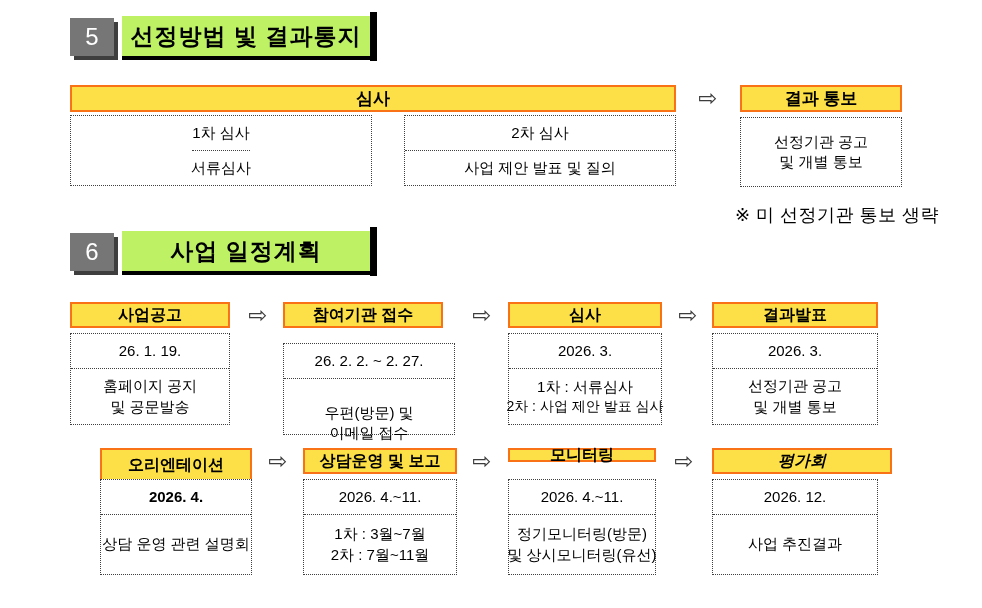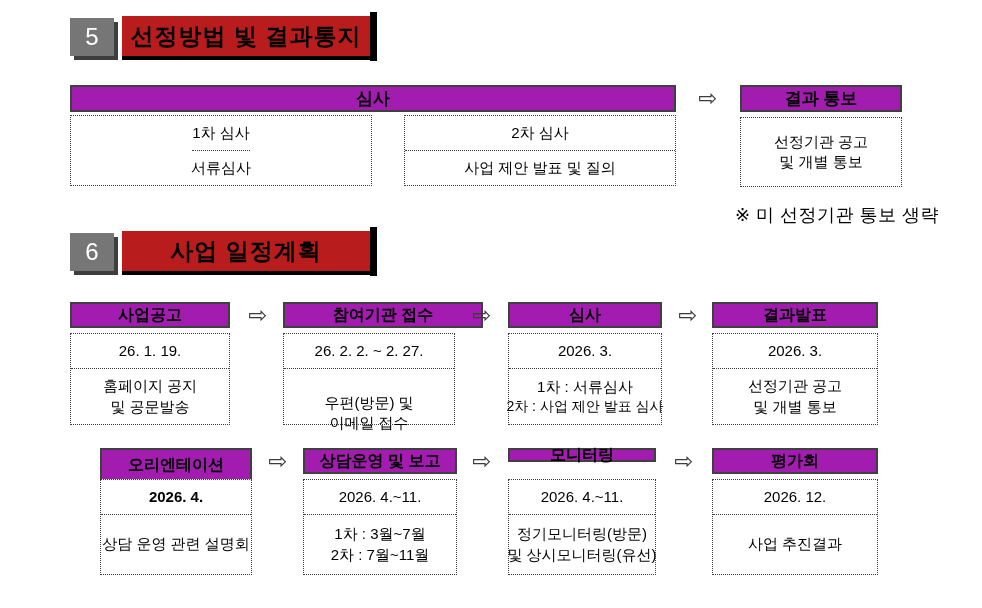--- a/index.html
+++ b/index.html
@@ -8,28 +8,28 @@
     font-family:"Liberation Sans","DejaVu Sans",sans-serif;color:#000;
   }
   
   .numbox{
     position:absolute;width:44px;height:38px;background:#767676;color:#fff;
     display:flex;align-items:center;justify-content:center;
     font-size:24px;box-shadow:4px 4px 0 #3e3e3e;
   }
   
   .sec-title{
-    position:absolute;background:#b91c1c;border-bottom:4px solid #000;
+    position:absolute;background:#bef264;border-bottom:4px solid #000;
     display:flex;align-items:center;justify-content:center;
     font-weight:bold;font-size:23px;letter-spacing:1px;
   }
   .sec-bar{position:absolute;width:7px;background:#000;}
   
   .hdr{
-    position:absolute;background:#a21caf;border:2px solid #404040;box-sizing:border-box;
+    position:absolute;background:#fde047;border:2px solid #f97316;box-sizing:border-box;
     display:flex;align-items:center;justify-content:center;
     font-weight:bold;font-size:16px;white-space:nowrap;
   }
   .hdr.big{font-size:17px;}
   
   .dotbox{
     position:absolute;border:1px dotted #404040;box-sizing:border-box;background:#fff;
     display:flex;flex-direction:column;
   }
   .dotrow{
@@ -91,22 +91,22 @@
   <div class="dotbox" style="left:70px;top:333px;width:160px;height:92px;">
     <div class="dotrow divided" style="flex:0 0 34px;">26. 1. 19.</div>
     <div class="dotrow">
       <span>홈페이지 공지</span>
       <span>및 공문발송</span>
     </div>
   </div>
 
   <div class="arrow" style="left:238px;top:302px;width:40px;">⇨</div>
 
-  <div class="hdr" style="left:283px;top:302px;width:200px;height:26px;">참여기관 접수</div>
-  <div class="dotbox" style="left:283px;top:333px;width:172px;height:92px;gap:24px;">
+  <div class="hdr" style="left:283px;top:302px;width:160px;height:26px;">참여기관 접수</div>
+  <div class="dotbox" style="left:283px;top:343px;width:172px;height:92px;gap:24px;">
     <div class="dotrow divided" style="flex:0 0 34px;">26. 2. 2. ~ 2. 27.</div>
     <div class="dotrow">
       <span>우편(방문) 및</span>
       <span>이메일 접수</span>
     </div>
   </div>
 
   <div class="arrow" style="left:462px;top:302px;width:40px;">⇨</div>
 
   <div class="hdr" style="left:508px;top:302px;width:154px;height:26px;">심사</div>
@@ -154,21 +154,21 @@
   <div class="dotbox" style="left:508px;top:479px;width:148px;height:96px;">
     <div class="dotrow divided" style="flex:0 0 34px;">2026. 4.~11.</div>
     <div class="dotrow">
       <span>정기모니터링(방문)</span>
       <span>및 상시모니터링(유선)</span>
     </div>
   </div>
 
   <div class="arrow" style="left:664px;top:448px;width:40px;">⇨</div>
 
-  <div class="hdr" style="left:712px;top:448px;width:166px;height:26px;">평가회</div>
+  <div class="hdr" style="left:712px;top:448px;width:180px;height:26px;font-style:italic;">평가회</div>
   <div class="dotbox" style="left:712px;top:479px;width:166px;height:96px;">
     <div class="dotrow divided" style="flex:0 0 34px;">2026. 12.</div>
     <div class="dotrow">
       <span>사업 추진결과</span>
     </div>
   </div>
 
 </div>
 
 </body></html>

